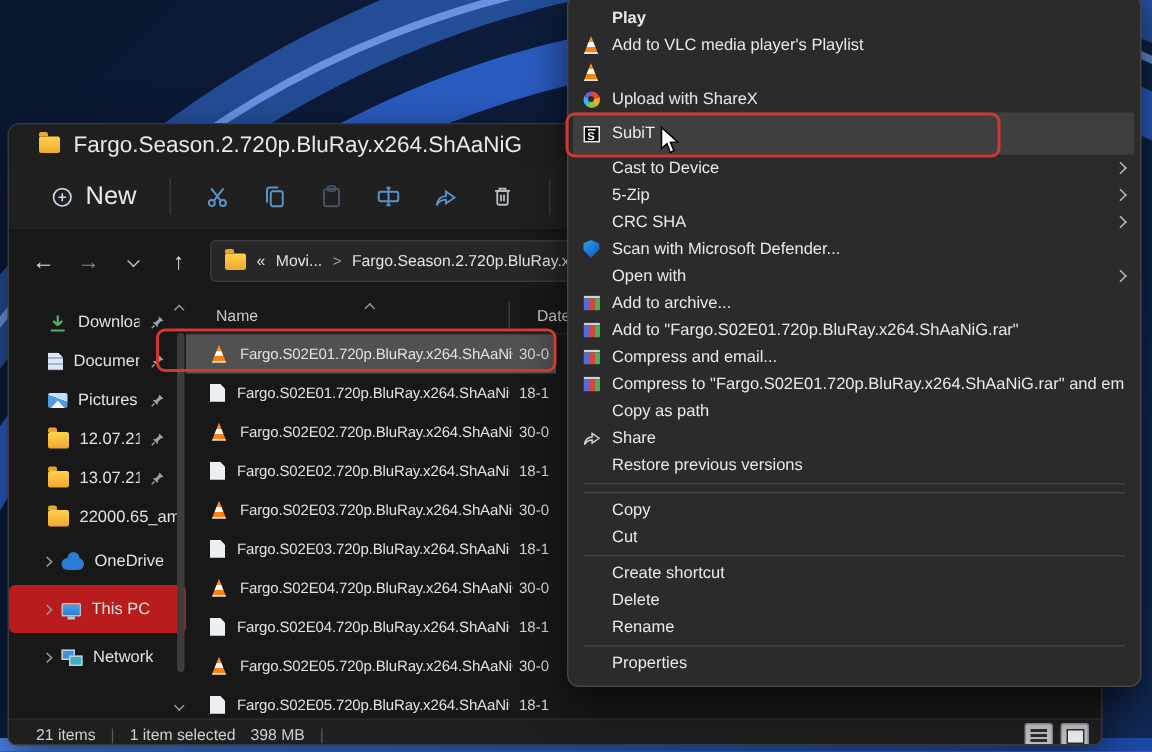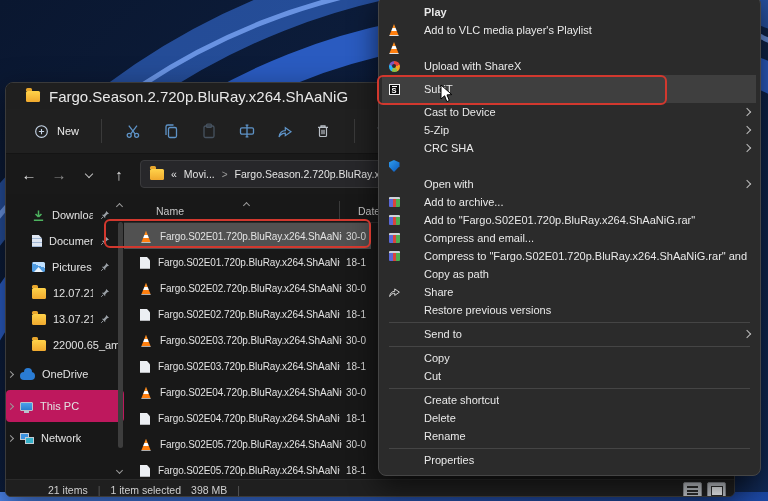--- a/index.html
+++ b/index.html
@@ -13,73 +13,73 @@
   .ring3{width:1268px;height:1268px;left:-144px;top:-24px;border:5px solid #7aa5f5;opacity:.8}
   .bottom-band{position:absolute;left:0;bottom:0;width:768px;height:9px;
     background:linear-gradient(90deg,#4c86f0,#2f66d8 55%,#1d49a6);}
   
   .explorer{position:absolute;left:5px;top:82px;width:730px;height:415px;
     background:#181818;border:1px solid #3a3a3a;border-radius:8px 8px 6px 6px;
     overflow:hidden;z-index:2;box-shadow:0 10px 30px rgba(0,0,0,.5);box-sizing:border-box}
   .titlebar{height:26px;background:#1f1f1f;display:flex;align-items:center;gap:9px;padding-left:20px}
   .titlebar .title{font-size:15px;color:#e8e8e8;white-space:nowrap}
   .toolbar{height:44px;background:#202020;display:flex;align-items:center;padding-left:18px}
-  .tb-new{display:flex;align-items:center;gap:8px;color:#eaeaea;font-size:11px;padding:6px 10px;border-radius:4px}
+  .tb-new{display:flex;align-items:center;gap:8px;color:#eaeaea;font-size:17px;padding:6px 10px;border-radius:4px}
   .tb-sep{width:1px;height:24px;background:#3a3a3a;margin:0 12px}
   .tb-btn{width:38px;height:32px;display:flex;align-items:center;justify-content:center;border-radius:4px}
   .tb-sort{display:flex;align-items:center;gap:5px;padding:0 8px}
   .navbar{height:40px;background:#191919;border-top:1px solid #141414;display:flex;align-items:center;gap:4px;padding:0 10px}
   .nav-btn{width:26px;height:26px;display:flex;align-items:center;justify-content:center;border-radius:4px;font-size:15px}
   .arr-back{color:#e4e4e4}.arr-fwd{color:#8d8d8d}.arr-up{color:#dedede}
   .addressbar{flex:1;height:26px;margin-left:4px;background:#27272a;border:1px solid #3a3a3c;border-radius:4px;
     display:flex;align-items:center;gap:7px;padding:0 9px;overflow:hidden}
   .addressbar .bc{font-size:10.5px;color:#e3e3e3;white-space:nowrap}
   .addressbar .bc-sep{color:#9a9a9a;font-size:10px}
   
   .main{position:relative;height:285px;display:flex}
   .sidebar{width:118px;box-sizing:border-box;padding-top:8px;flex:none;position:relative}
   .side-item{height:26px;display:flex;align-items:center;gap:7px;padding-left:26px;color:#e2e2e2;font-size:11px}
-  .side-item.tree{height:32px;padding-left:2px}
-  .side-item.sel{background:#be185d;border-radius:4px}
+  .side-item.tree{height:32px;padding-left:23px}
+  .side-item.sel{background:#b91c1c;border-radius:4px}
   .side-label{white-space:nowrap;overflow:hidden;max-width:52px}
   .side-item.wide .side-label{max-width:80px}
   .side-item.tree .side-label{max-width:62px}
   .side-pin{margin-left:auto;margin-right:14px;flex:none}
   .v-scroll{position:absolute;left:110px;top:4px;bottom:2px;width:9px}
   .v-thumb{position:absolute;left:2px;top:24px;width:5px;height:226px;background:#3d3d3d;border-radius:3px}
   .v-up{position:absolute;left:1px;top:6px}.v-dn{position:absolute;left:1px;bottom:4px}
   .filepane{flex:1;position:relative;padding-top:6px}
   .fheader{height:22px;position:relative;color:#c9c9c9;font-size:10.5px;border-bottom:1px solid #2c2c2c}
-  .fh-name{position:absolute;left:32px;top:5px}
+  .fh-name{position:absolute;left:20px;top:5px}
   .fh-date{position:absolute;left:234px;top:5px}
   .fh-div{position:absolute;left:215px;top:1px;height:19px;width:1px;background:#3a3a3a}
   .fh-caret{position:absolute;left:120px;top:3px}
   .frow{height:26px;display:flex;align-items:center;position:relative}
   .frow .fico{margin-left:16px;flex:none}
   .fname{margin-left:8px;width:182px;font-size:10px;color:#e2e2e2;white-space:nowrap;overflow:hidden;letter-spacing:-.1px}
   .fdate{position:absolute;left:222px;font-size:10px;color:#d6d6d6;white-space:nowrap}
   .frow.sel{background:linear-gradient(90deg,#515151 0 247px,transparent 247px)}
   
   .statusbar{height:20px;background:#1f1f1f;border-top:1px solid #2a2a2a;display:flex;align-items:center;
-    gap:10px;padding-left:42px;font-size:10.5px;color:#cfcfcf;position:relative}
+    gap:10px;padding-left:18px;font-size:10.5px;color:#cfcfcf;position:relative}
   .st-sep{color:#5a5a5a}
   .view-toggles{position:absolute;right:8px;top:2px;display:flex;gap:5px}
   .viewbtn{width:17px;height:15px;background:#b9bdc2;border:1px solid #86898d;border-radius:2px;
     display:flex;align-items:center;justify-content:center}
   .vb-lines{width:11px;height:9px;background:repeating-linear-gradient(180deg,#2c2c2c 0 2px,#b9bdc2 2px 3.5px)}
   .vb-rect{width:10px;height:8px;border:1.6px solid #2c2c2c;background:#e8eaec}
   
   .menu{position:absolute;left:378px;top:-4px;width:383px;box-sizing:border-box;
     background:#2b2b2b;border:1px solid #454545;border-radius:8px;z-index:5;
     box-shadow:0 10px 28px rgba(0,0,0,.6);padding:6px 0}
   .mitem{height:18px;display:flex;align-items:center;padding:0 10px 0 5px;color:#e9e9e9;font-size:11px}
   .mitem.hl{height:28px;background:linear-gradient(90deg,transparent 0 3px,#3f3f3f 3px calc(100% - 4px),transparent calc(100% - 4px))}
   .mitem.bold .mlabel{font-weight:bold}
   .mico{width:14px;height:14px;flex:none;display:flex;align-items:center;justify-content:center;margin-left:3px}
-  .mlabel{margin-left:23px;white-space:nowrap;overflow:hidden}
+  .mlabel{margin-left:7px;white-space:nowrap;overflow:hidden}
   .msub{margin-left:auto}
   .msep{height:6px;position:relative}
   .msep::after{content:"";position:absolute;left:10px;right:10px;top:3px;height:1px;background:#454545}
   
   .redbox{position:absolute;border:2.5px solid #d2382e;border-radius:6px;z-index:7;pointer-events:none}
   .redbox-file{left:104px;top:219px;width:263px;height:25px}
   .redbox-menu{left:377px;top:75px;width:286px;height:26px}
   .cursor{position:absolute;left:440px;top:84px;z-index:9;pointer-events:none}
   
   .chev{display:inline-block;width:5px;height:5px;border-right:1.4px solid #bdbdbd;border-bottom:1.4px solid #bdbdbd;flex:none}
@@ -390,20 +390,21 @@
     </div>
     <div class="mitem">
       <span class="mico"></span>
       <span class="mlabel">CRC SHA</span>
       <span class="chev chev-r msub"></span>
     </div>
     <div class="mitem">
       <span class="mico">
         <span class="i i-defender"></span>
       </span>
+      <span class="mlabel">Scan with Microsoft Defender...</span>
     </div>
     <div class="mitem">
       <span class="mico"></span>
       <span class="mlabel">Open with</span>
       <span class="chev chev-r msub"></span>
     </div>
     <div class="mitem">
       <span class="mico">
         <span class="i i-winrar"></span>
       </span>
@@ -437,25 +438,20 @@
           <path d="M2 12.5c.7-4.2 2.9-6.3 6.3-6.3V3.2L14 7.2l-5.7 4V8.6c-2.7 0-4.6 1-6.3 3.9z"></path>
         </svg>
       </span>
       <span class="mlabel">Share</span>
     </div>
     <div class="mitem">
       <span class="mico"></span>
       <span class="mlabel">Restore previous versions</span>
     </div>
     <div class="msep"></div>
-    <div class="mitem">
-      <span class="mico"></span>
-      <span class="mlabel">Send to</span>
-      <span class="chev chev-r msub"></span>
-    </div>
     <div class="msep"></div>
     <div class="mitem">
       <span class="mico"></span>
       <span class="mlabel">Copy</span>
     </div>
     <div class="mitem">
       <span class="mico"></span>
       <span class="mlabel">Cut</span>
     </div>
     <div class="msep"></div>

